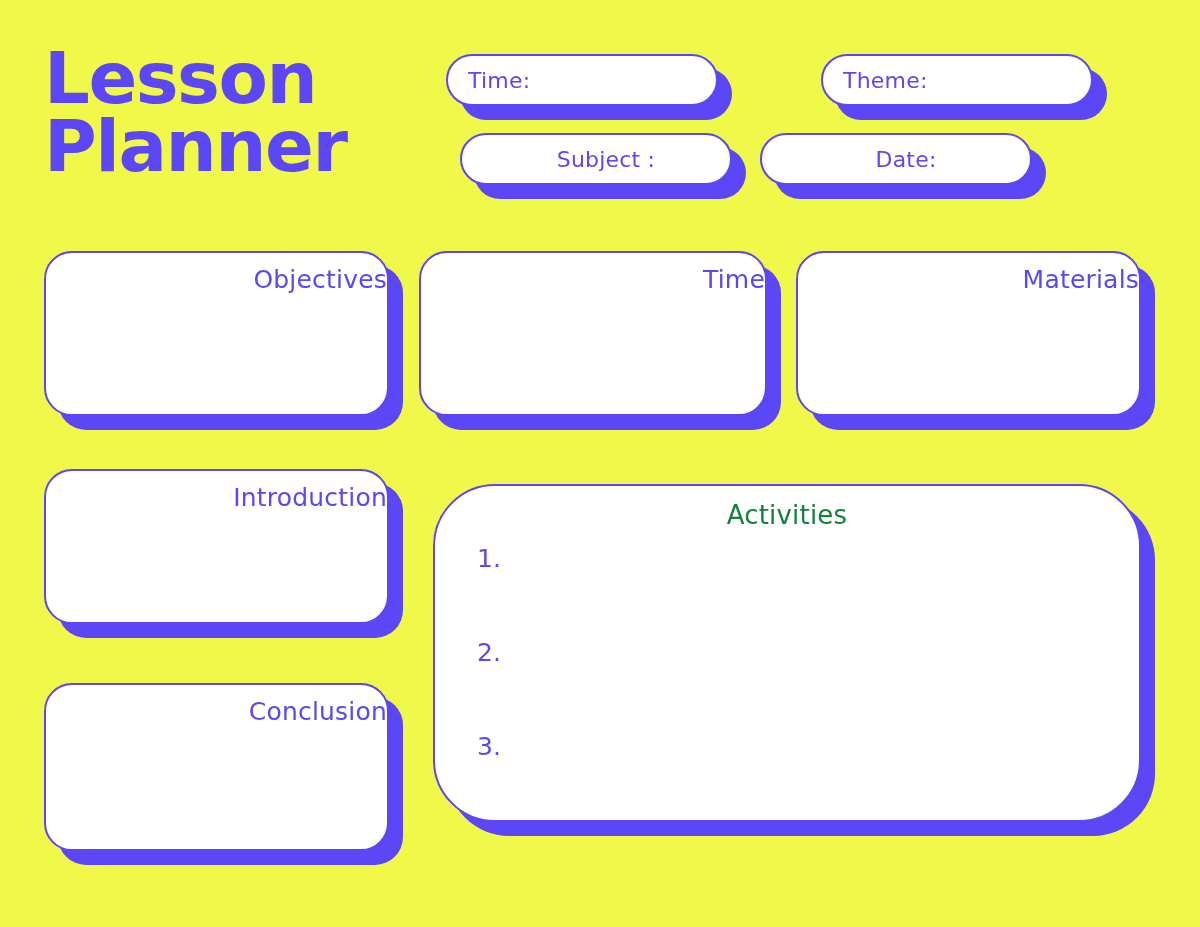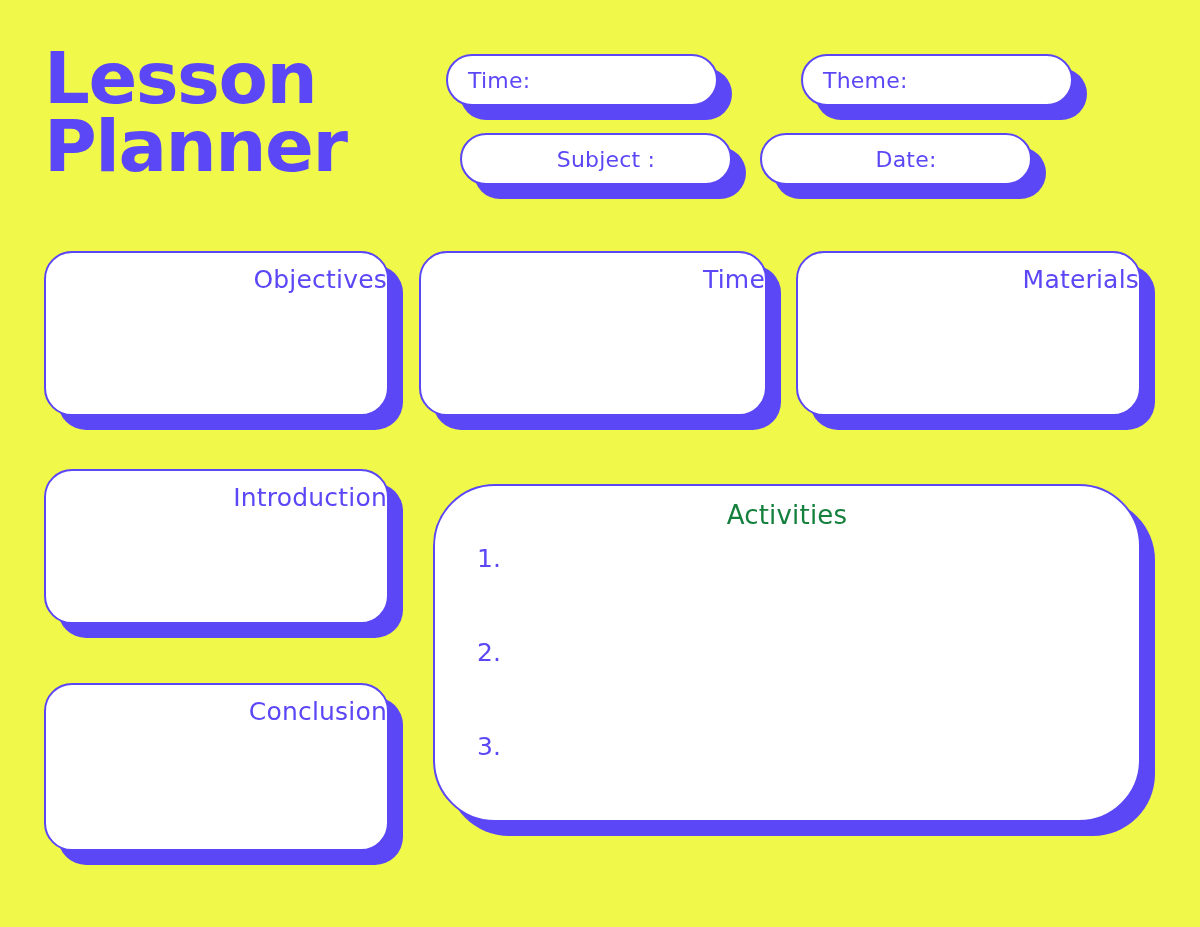--- a/index.html
+++ b/index.html
@@ -61,21 +61,21 @@
 
   .field-label {
     color: #5B47F5;
     font-size: 22px;
     font-weight: 400;
     letter-spacing: 0.2px;
   }
 
   .field-grade   { left: 446px; top: 54px;  width: 272px; }
   .field-subject { left: 460px; top: 133px; width: 272px; justify-content: center; }
-  .field-theme   { left: 801px; top: 54px;  width: 272px; }
+  .field-theme   { left: 821px; top: 54px;  width: 272px; }
   .field-date    { left: 760px; top: 133px; width: 272px; justify-content: center; }
 
   
   .card {
     position: absolute;
     box-sizing: border-box;
     background: #FFFFFF;
     border: 2.5px solid #5B47F5;
     border-radius: 28px;
     box-shadow: 14px 14px 0 0 #5B47F5;

